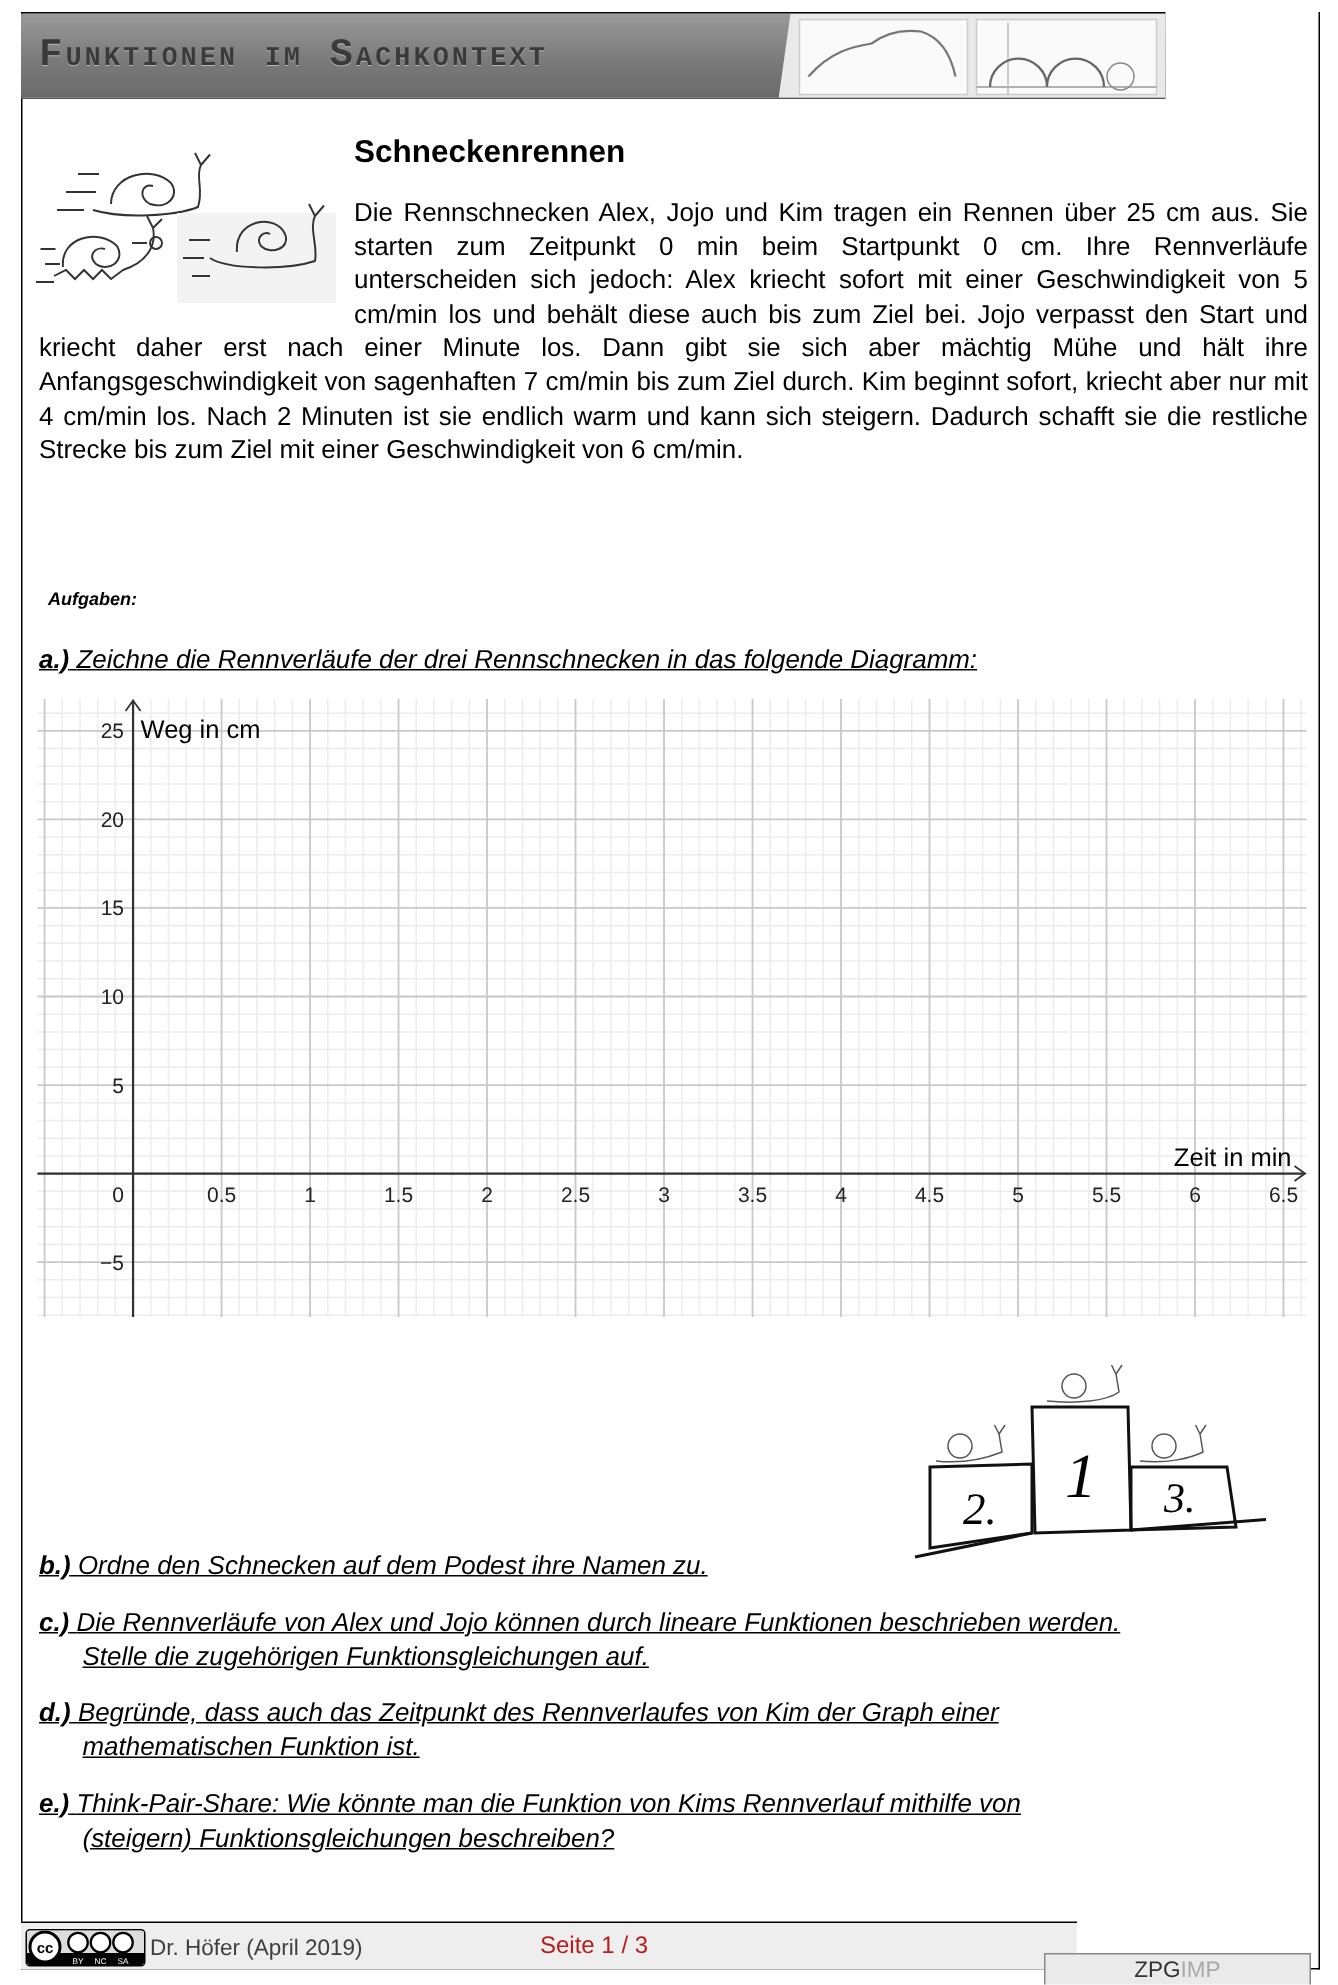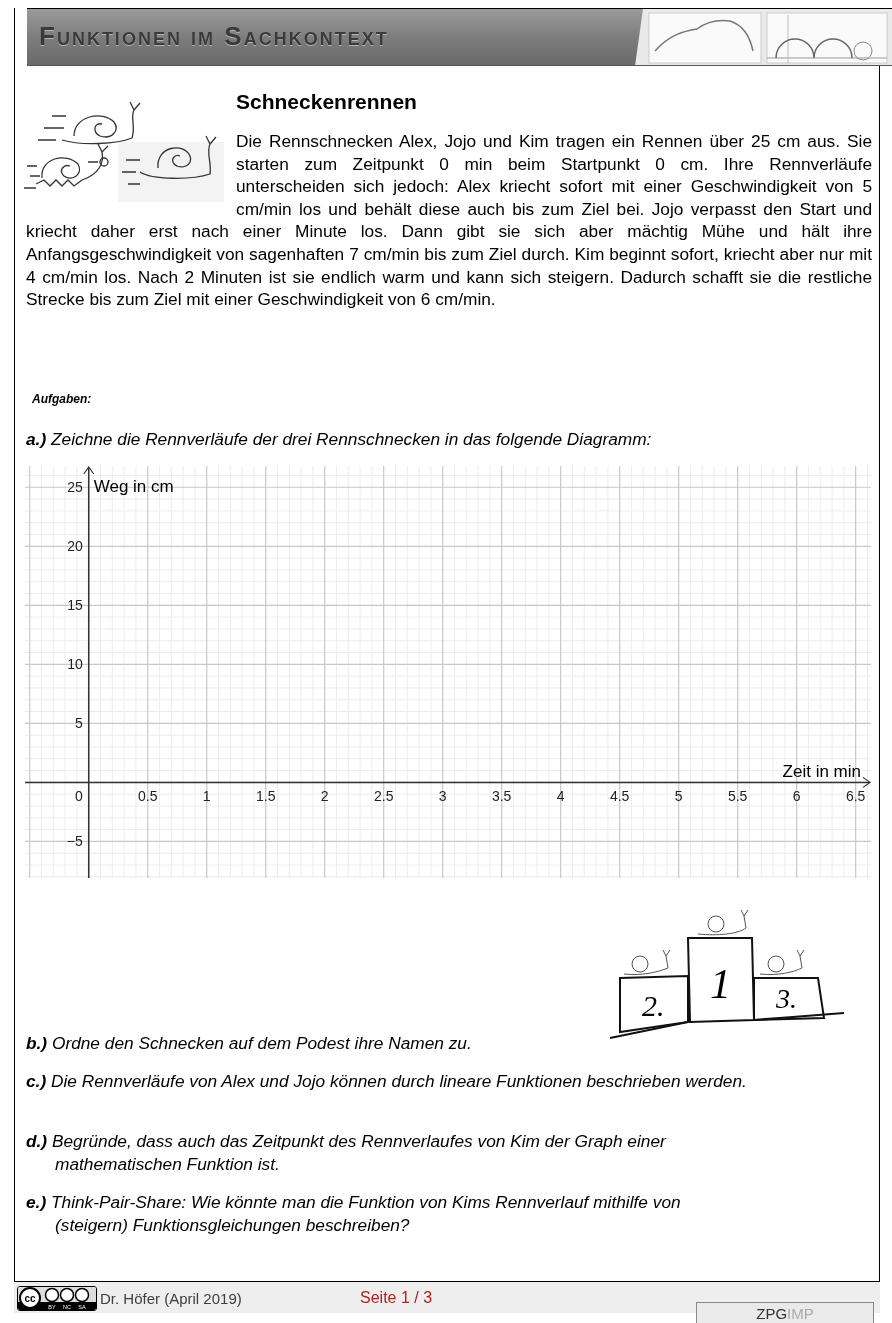--- a/index.html
+++ b/index.html
@@ -1,32 +1,32 @@
 <!DOCTYPE html>
 <html><head>
 <meta charset="utf-8">
 <style>
   html, body { margin:0; padding:0; background:#fff; }
   body { width:892px; height:1323px; position:relative; overflow:hidden; font-family:"Liberation Sans", sans-serif; color:#000; }
   .page { position:absolute; left:14px; top:8px; width:866px; height:1305px; border:1px solid #000; border-top:none; box-sizing:border-box; }
-  .header { position:absolute; left:27px; top:8px; width:866px; height:58px; background:linear-gradient(180deg,#9a9a9a 0%,#7b7b7b 55%,#6a6a6a 100%); border-top:1px solid #000; border-bottom:1px solid #555; box-sizing:border-box; overflow:hidden; }
+  .header { position:absolute; left:14px; top:8px; width:763px; height:58px; background:linear-gradient(180deg,#9a9a9a 0%,#7b7b7b 55%,#6a6a6a 100%); border-top:1px solid #000; border-bottom:1px solid #555; box-sizing:border-box; overflow:hidden;font-family:Liberation Mono, monospace; }
   .header-title { position:absolute; left:12px; top:12px; font-size:26px; font-weight:bold; color:#3a3a3a; letter-spacing:2px; font-variant:small-caps; text-shadow:0 1px 0 #b5b5b5; }
   .header-deco { position:absolute; right:0; top:0; width:258px; height:57px; background:#e9e9e9; clip-path:polygon(8px 0,100% 0,100% 100%,0 100%); }
   .header-deco svg { position:absolute; left:0; top:0; }
   .snail-art { position:absolute; left:22px; top:96px; width:205px; height:108px; }
   .title { position:absolute; left:236px; top:90px; font-size:21px; font-weight:bold; }
   .intro { position:absolute; left:26px; top:130px; width:846px; font-size:17.3px; line-height:22.6px; text-align:justify; }
   .intro .float-spacer { float:left; width:210px; height:90px; }
   .aufgaben { position:absolute; left:32px; top:392px; font-size:12px; font-weight:bold; font-style:italic; }
-  .task { position:absolute; left:26px; font-size:17.3px; font-style:italic; line-height:23px; width:850px; }
+  .task { position:absolute; left:26px; font-size:17.3px; font-style:italic; line-height:23px; width:850px;text-decoration:underline; }
   .task .lbl { font-weight:bold; }
   .task .cont { display:block; padding-left:29px; }
   #chart { position:absolute; left:0; top:0; }
   .podium { position:absolute; left:598px; top:898px; width:250px; height:145px; }
-  .footer { position:absolute; left:14px; top:1281px; width:866px; height:32px; background:#eee; border-top:1px solid #000; box-sizing:border-box; }
+  .footer { position:absolute; left:14px; top:1281px; width:704px; height:32px; background:#eee; border-top:1px solid #000; box-sizing:border-box; }
   .cc { position:absolute; left:3px; top:4px; width:78px; height:23px; background:#fff; border:1px solid #000; border-radius:3px; }
   .author { position:absolute; left:86px; top:8px; font-size:15px; color:#404040; }
   .pageno { position:absolute; left:346px; top:7px; font-size:16px; color:#b91c1c; }
   .zpg { position:absolute; left:682px; top:20px; width:178px; height:24px; border:1px solid #888; box-sizing:border-box; text-align:center; font-size:15px; line-height:22px; background:#eaeaea; }
   .zpg .a { color:#333; } .zpg .b { color:#aaa; }
 </style>
 </head>
 <body>
 
 <div class="page"></div>
@@ -243,20 +243,21 @@
   </g>
 </svg>
 
 <div class="task" style="top:1032px">
   <span class="lbl">b.)</span>
   <span>Ordne den Schnecken auf dem Podest ihre Namen zu.</span>
 </div>
 <div class="task" style="top:1070px">
   <span class="lbl">c.)</span>
   <span>Die Rennverläufe von Alex und Jojo können durch lineare Funktionen beschrieben werden.</span>
+  <span class="cont">Stelle die zugehörigen Funktionsgleichungen auf.</span>
 </div>
 <div class="task" style="top:1130px">
   <span class="lbl">d.)</span>
   <span>Begründe, dass auch das Zeitpunkt des Rennverlaufes von Kim der Graph einer</span>
   <span class="cont">mathematischen Funktion ist.</span>
 </div>
 <div class="task" style="top:1191px">
   <span class="lbl">e.)</span>
   <span>Think-Pair-Share: Wie könnte man die Funktion von Kims Rennverlauf mithilfe von</span>
   <span class="cont">(steigern) Funktionsgleichungen beschreiben?</span>

